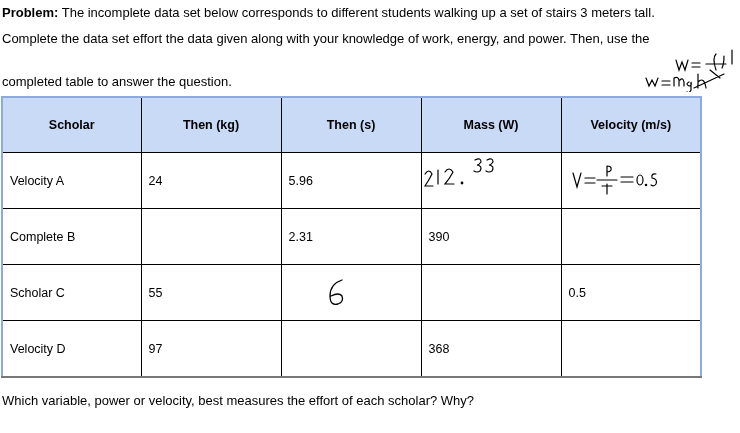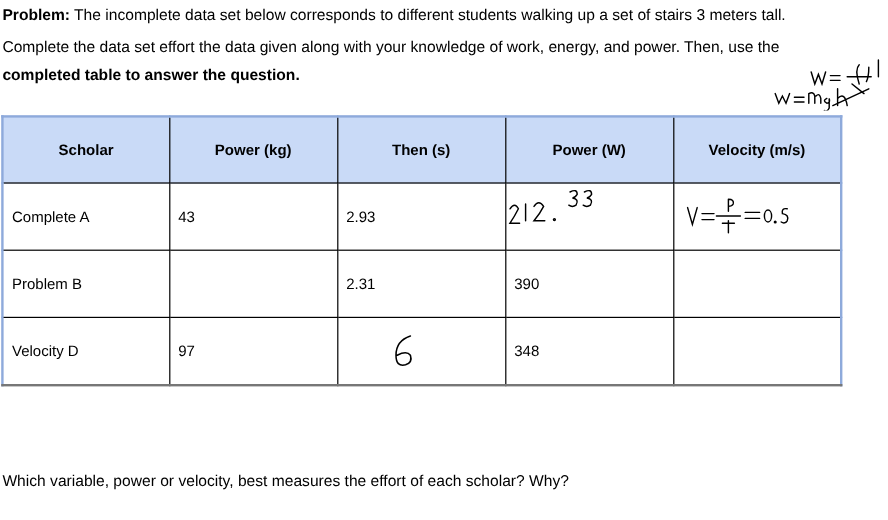--- a/index.html
+++ b/index.html
@@ -12,21 +12,21 @@
     th { background:#c9daf7; font-weight:bold; text-align:center; padding:0; height:54px; }
     td { height:55px; }
     table { border-top:2px solid #8eaadb; border-left:2px solid #8eaadb; border-right:2px solid #8eaadb; border-bottom:2px solid #777; }
     .hw { position:absolute; pointer-events:none; }
   </style>
 </head>
 <body>
 
 <div class="p" style="top:5px;"><b>Problem:</b><span> The incomplete data set below corresponds to different students walking up a set of stairs 3 meters tall.</span></div>
 <div class="p" style="top:31px;">Complete the data set effort the data given along with your knowledge of work, energy, and power. Then, use the</div>
-<div class="p" style="top:55px;font-weight:bold;">completed table to answer the question.</div>
+<div class="p" style="top:74px;">completed table to answer the question.</div>
 
 <svg class="hw" style="left:640px;top:44px;" width="100" height="48" viewBox="0 0 100 48">
   <g fill="none" stroke="#000" stroke-width="1.2" stroke-linecap="round">
     <path d="M36 16 l3 10 l3 -8 l3 8 l3 -10"></path>
     <path d="M52 19 h8 M52 23 h8"></path>
     <path d="M66 20 h20 M76 10 q-4 4 0 16 M84 12 q0 8 -2 12 M92 6 v14"></path>
     <path d="M6 34 l3 8 l3 -6 l3 6 l3 -8"></path>
     <path d="M22 37 h8 M22 41 h8"></path>
     <path d="M34 42 v-8 q4 -2 5 2 v6 M40 36 q3 -3 4 2 v4"></path>
     <path d="M49 38 q-4 2 0 4 q3 0 2 -4 v8 q-2 4 -4 2"></path>
@@ -38,46 +38,53 @@
   <colgroup>
       <col style="width:139px">
       <col style="width:140px">
       <col style="width:140px">
       <col style="width:140px">
       <col style="width:140px">
     </colgroup>
   <thead>
     <tr>
       <th>Scholar</th>
-      <th>Power (kg)</th>
+      <th>Then (kg)</th>
       <th>Then (s)</th>
-      <th>Power (W)</th>
+      <th>Mass (W)</th>
       <th>Velocity (m/s)</th>
     </tr>
   </thead>
   <tbody>
     <tr>
-      <td>Complete A</td>
-      <td>43</td>
-      <td>2.93</td>
+      <td>Velocity A</td>
+      <td>24</td>
+      <td>5.96</td>
       <td></td>
       <td></td>
     </tr>
     <tr>
-      <td>Problem B</td>
+      <td>Complete B</td>
       <td></td>
       <td>2.31</td>
       <td>390</td>
       <td></td>
     </tr>
     <tr>
+      <td>Scholar C</td>
+      <td>55</td>
+      <td></td>
+      <td></td>
+      <td>0.5</td>
+    </tr>
+    <tr>
       <td>Velocity D</td>
       <td>97</td>
       <td></td>
-      <td>348</td>
+      <td>368</td>
       <td></td>
     </tr>
   </tbody>
 </table>
 
 <svg class="hw" style="left:420px;top:152px;" width="100" height="40" viewBox="0 0 100 40">
   <g fill="none" stroke="#000" stroke-width="1.2" stroke-linecap="round">
     <path d="M5 22 q4 -6 7 0 q-3 6 -7 12 h8"></path>
     <path d="M18 18 v14"></path>
     <path d="M25 20 q4 -6 8 0 q-3 6 -8 12 h9"></path>

